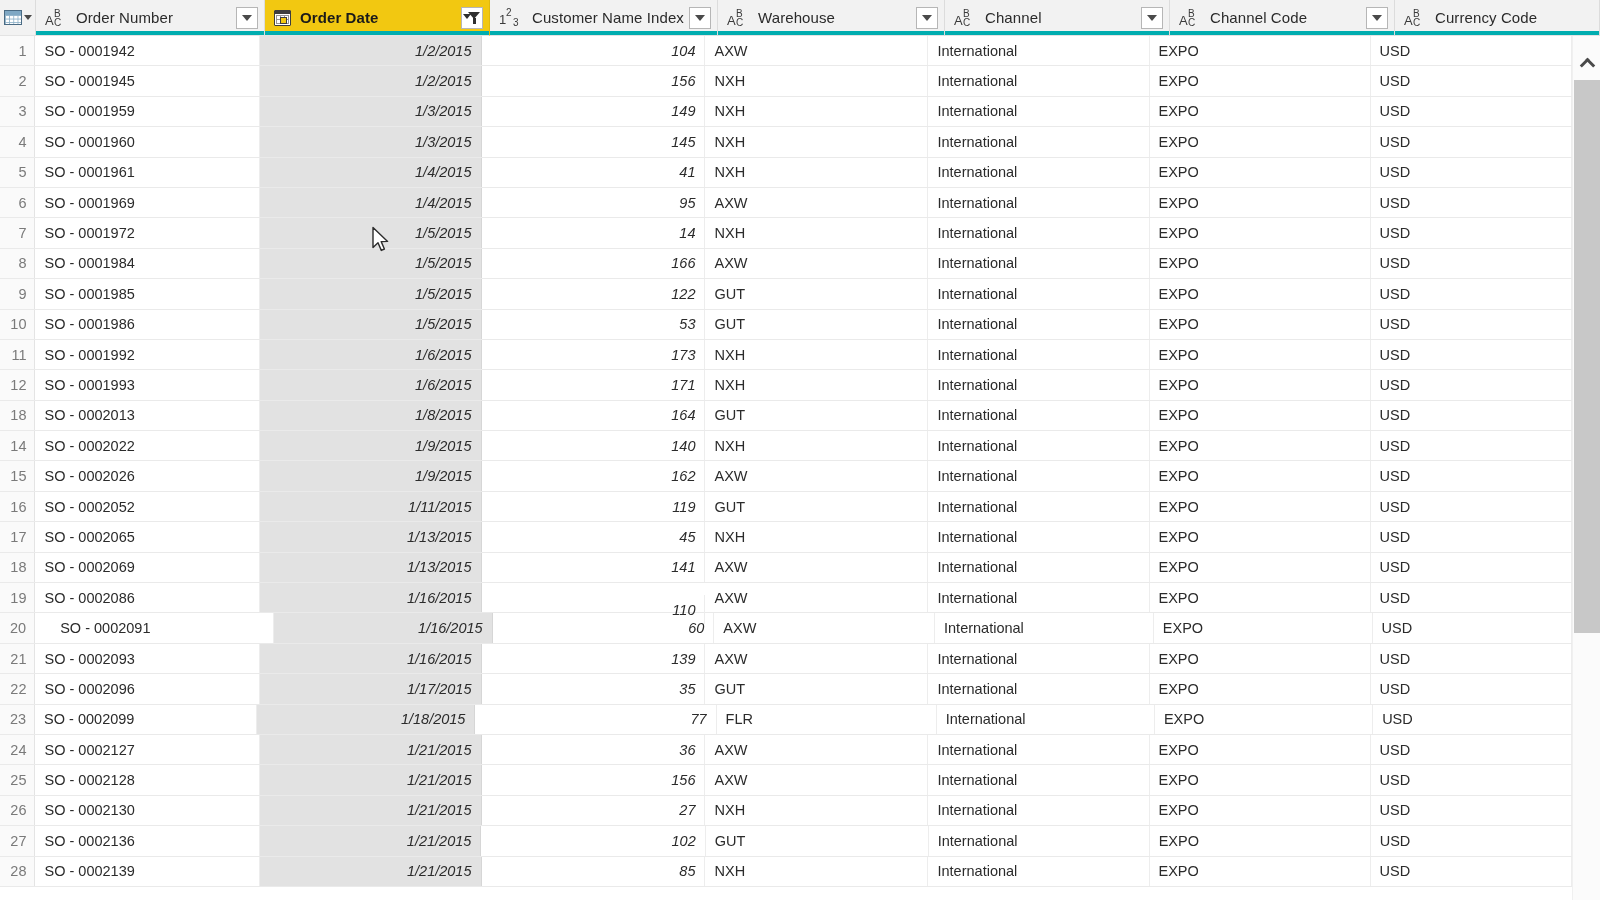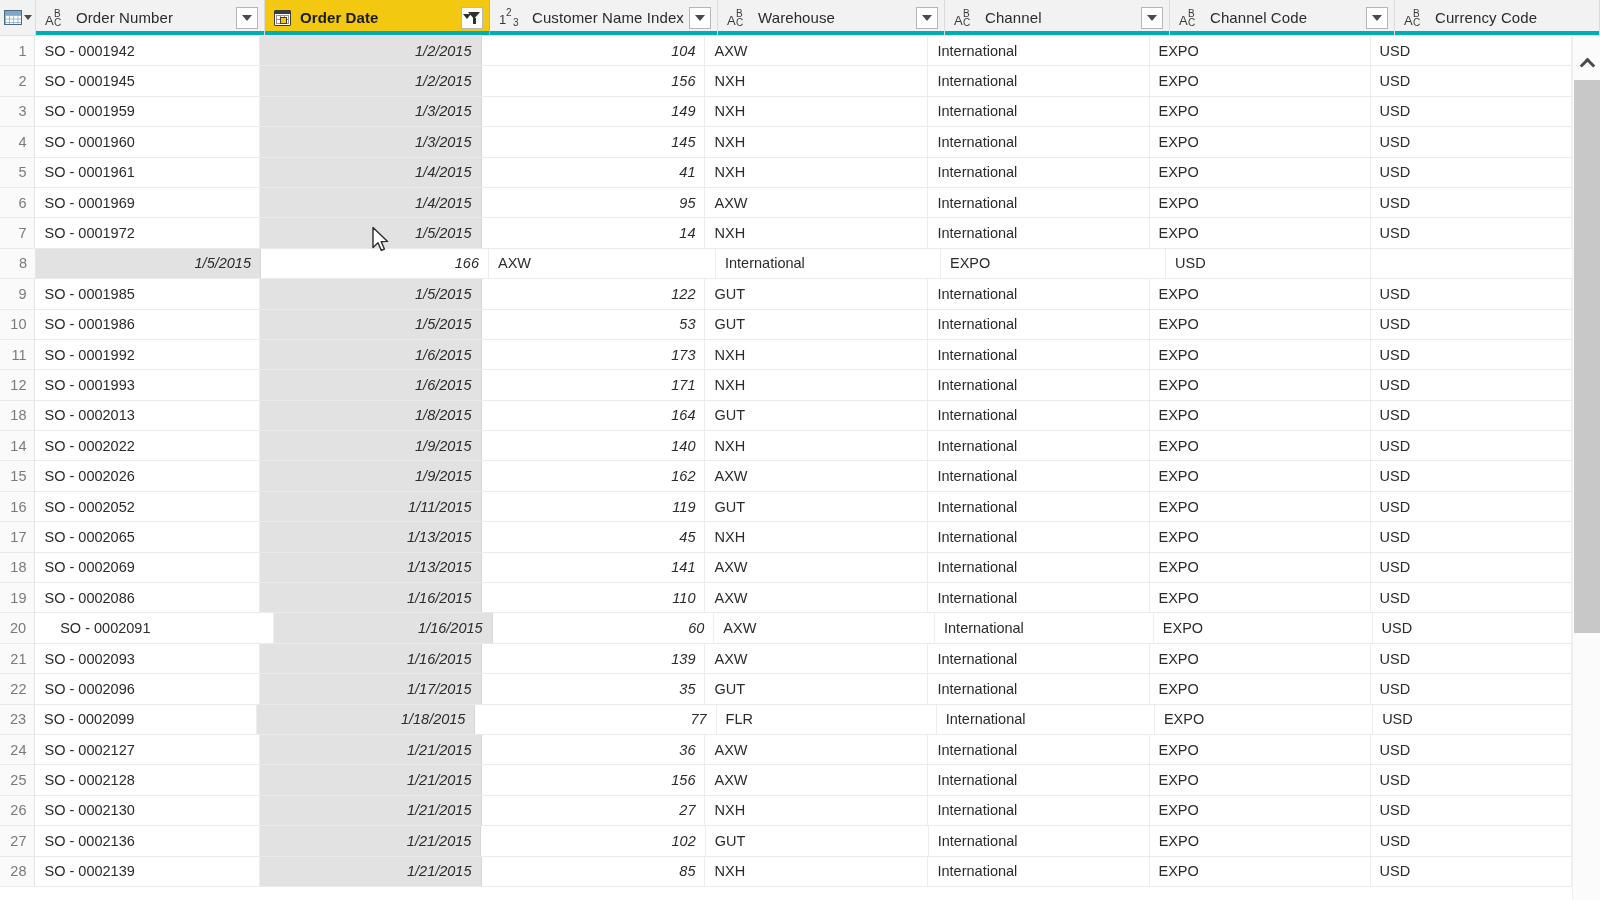--- a/index.html
+++ b/index.html
@@ -437,20 +437,21 @@
         <div class="cell" style="width: 229px;">SO - 0001972</div>
         <div class="cell date selected-col" style="width: 225px;">1/5/2015</div>
         <div class="cell num" style="width: 228px;">14</div>
         <div class="cell" style="width: 227px;">NXH</div>
         <div class="cell" style="width: 225px;">International</div>
         <div class="cell" style="width: 225px;">EXPO</div>
         <div class="cell" style="width: 205px;">USD</div>
       </div>
       <div class="row">
         <div class="cell gutter">8</div>
+        <div class="cell" style="width: 229px;">SO - 0001984</div>
         <div class="cell date selected-col" style="width: 225px;">1/5/2015</div>
         <div class="cell num" style="width: 228px;">166</div>
         <div class="cell" style="width: 227px;">AXW</div>
         <div class="cell" style="width: 225px;">International</div>
         <div class="cell" style="width: 225px;">EXPO</div>
         <div class="cell" style="width: 205px;">USD</div>
       </div>
       <div class="row">
         <div class="cell gutter">9</div>
         <div class="cell" style="width: 229px;">SO - 0001985</div>
@@ -548,21 +549,21 @@
         <div class="cell num" style="width: 228px;">141</div>
         <div class="cell" style="width: 227px;">AXW</div>
         <div class="cell" style="width: 225px;">International</div>
         <div class="cell" style="width: 225px;">EXPO</div>
         <div class="cell" style="width: 205px;">USD</div>
       </div>
       <div class="row">
         <div class="cell gutter">19</div>
         <div class="cell" style="width: 229px;">SO - 0002086</div>
         <div class="cell date selected-col" style="width: 225px;">1/16/2015</div>
-        <div class="cell num" style="width: 228px;">110</div>
+        <div class="cell num" style="width: 228px; margin-top: 12px;">110</div>
         <div class="cell" style="width: 227px;">AXW</div>
         <div class="cell" style="width: 225px;">International</div>
         <div class="cell" style="width: 225px;">EXPO</div>
         <div class="cell" style="width: 205px;">USD</div>
       </div>
       <div class="row">
         <div class="cell gutter">20</div>
         <div class="cell" style="width: 229px; margin-left: 16px;">SO - 0002091</div>
         <div class="cell date selected-col" style="width: 225px;">1/16/2015</div>
         <div class="cell num" style="width: 228px;">60</div>

